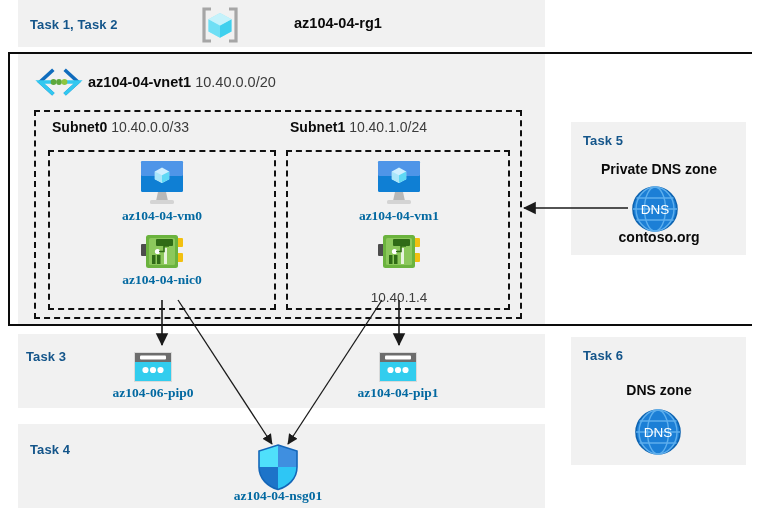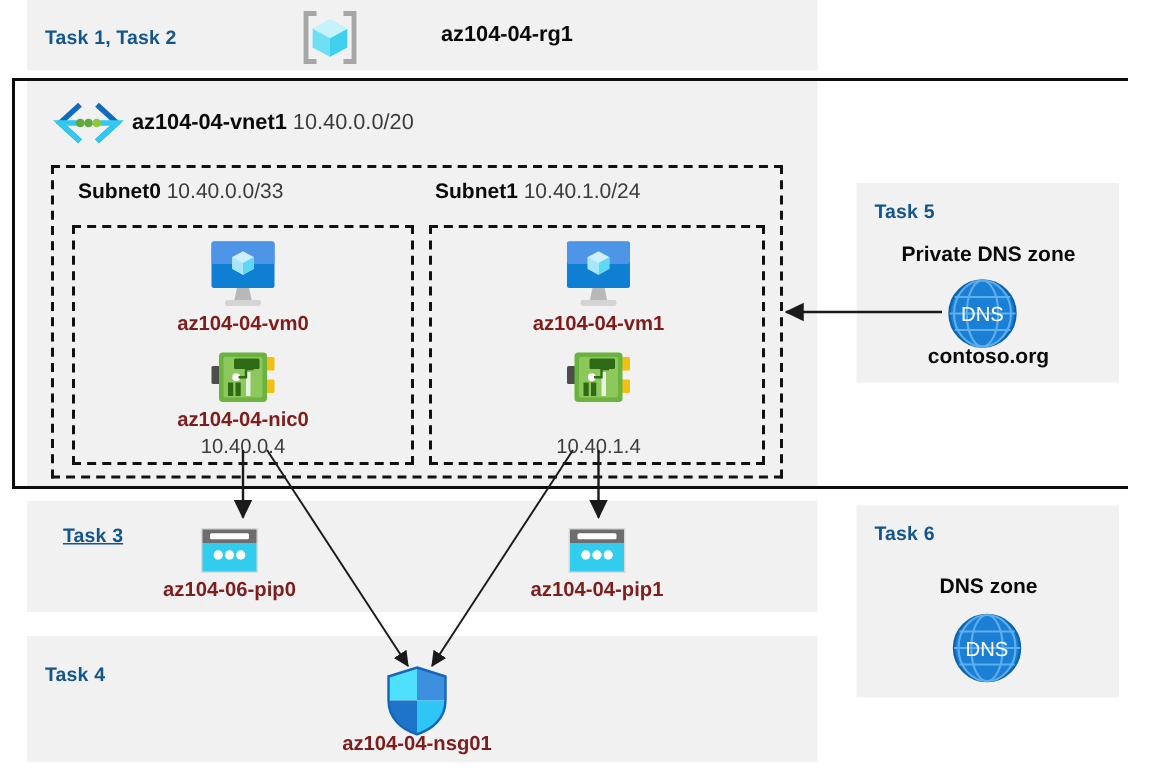--- a/index.html
+++ b/index.html
@@ -66,22 +66,23 @@
   }
   .hdr b { font-weight: bold; }
   .hdr .cidr { font-weight: normal; color: #3b3b3b; }
 
   .node-label {
     position: absolute;
     width: 220px;
     text-align: center;
     font-weight: bold;
     font-size: 13.5px;
-    color: #7f1d1d;
-    white-space: nowrap;
+    color: #0369a1;
+    white-space: nowrap;
+    font-family: Liberation Serif, serif;
   }
   .node-sub {
     position: absolute;
     width: 220px;
     text-align: center;
     font-weight: normal;
     font-size: 13.5px;
     color: #3b3b3b;
     white-space: nowrap;
   }
@@ -192,21 +193,20 @@
       <rect x="12" y="6" width="26" height="27" rx="1.5" fill="#8cc85c"></rect>
       <rect x="19" y="7" width="17" height="7" rx="1" fill="#2f6b16"></rect>
       <circle cx="20.5" cy="19.5" r="2.6" fill="#ffffff"></circle>
       <rect x="15" y="23" width="3.5" height="9" fill="#2f6b16"></rect>
       <rect x="20" y="23" width="3.5" height="9" fill="#2f6b16"></rect>
       <rect x="27" y="16" width="3" height="16" fill="#e9f3df"></rect>
       <path d="M22 19.5 L27 19.5 L27 14 L32 14" fill="none" stroke="#2f6b16" stroke-width="1.6"></path>
     </svg>
   </div>
   <div class="node-label" style="left:52px; top:272px;">az104-04-nic0</div>
-  <div class="node-sub" style="left:52px; top:290px;">10.40.0.4</div>
 
   <div class="icon" style="left:371px; top:159px;">
     <svg width="56" height="48" viewBox="0 0 56 48">
       <rect x="7" y="2" width="42" height="31" rx="1.5" fill="#0f7fd4"></rect>
       <rect x="7" y="2" width="42" height="15" rx="1.5" fill="#4e95e8"></rect>
       <path d="M28 8.5 L35.2 12.4 L35.2 20.2 L28 24.1 L20.8 20.2 L20.8 12.4 Z" fill="#cfefff"></path>
       <path d="M28 16.3 L35.2 12.4 L35.2 20.2 L28 24.1 Z" fill="#5ed8f5"></path>
       <path d="M28 16.3 L20.8 12.4 L20.8 20.2 L28 24.1 Z" fill="#a9e6fa"></path>
       <path d="M24 33 L32 33 L34 42 L22 42 Z" fill="#b8b8b8"></path>
       <rect x="16" y="41" width="24" height="4" rx="1.6" fill="#d4d4d4"></rect>
@@ -245,21 +245,21 @@
         <line x1="2" y1="24" x2="46" y2="24"></line>
         <path d="M5.5 13 H42.5"></path>
         <path d="M5.5 35 H42.5"></path>
       </g>
       <text x="24" y="29" text-anchor="middle" font-family="Liberation Sans, sans-serif" font-size="13.5" fill="#ffffff">DNS</text>
     </svg>
   </div>
   <div class="center-title" style="left:559px; top:229px;">contoso.org</div>
 
   <div class="panel" style="left:18px; top:334px; width:527px; height:74px;"></div>
-  <div class="task-label" style="left:42px; top:349px;text-decoration:underline;">Task 3</div>
+  <div class="task-label" style="left:26px; top:349px;">Task 3</div>
 
   <div class="icon" style="left:132px; top:350px;">
     <svg width="42" height="34" viewBox="0 0 42 34">
       <rect x="2" y="2" width="38" height="30" fill="#d9d9d9"></rect>
       <rect x="3" y="3" width="36" height="9" fill="#6d6d6d"></rect>
       <rect x="8" y="5.5" width="26" height="4" rx="1" fill="#ffffff"></rect>
       <rect x="3" y="12" width="36" height="19" fill="#32cdee"></rect>
       <circle cx="13.5" cy="20" r="3.1" fill="#ffffff"></circle>
       <circle cx="21" cy="20" r="3.1" fill="#ffffff"></circle>
       <circle cx="28.5" cy="20" r="3.1" fill="#ffffff"></circle>

